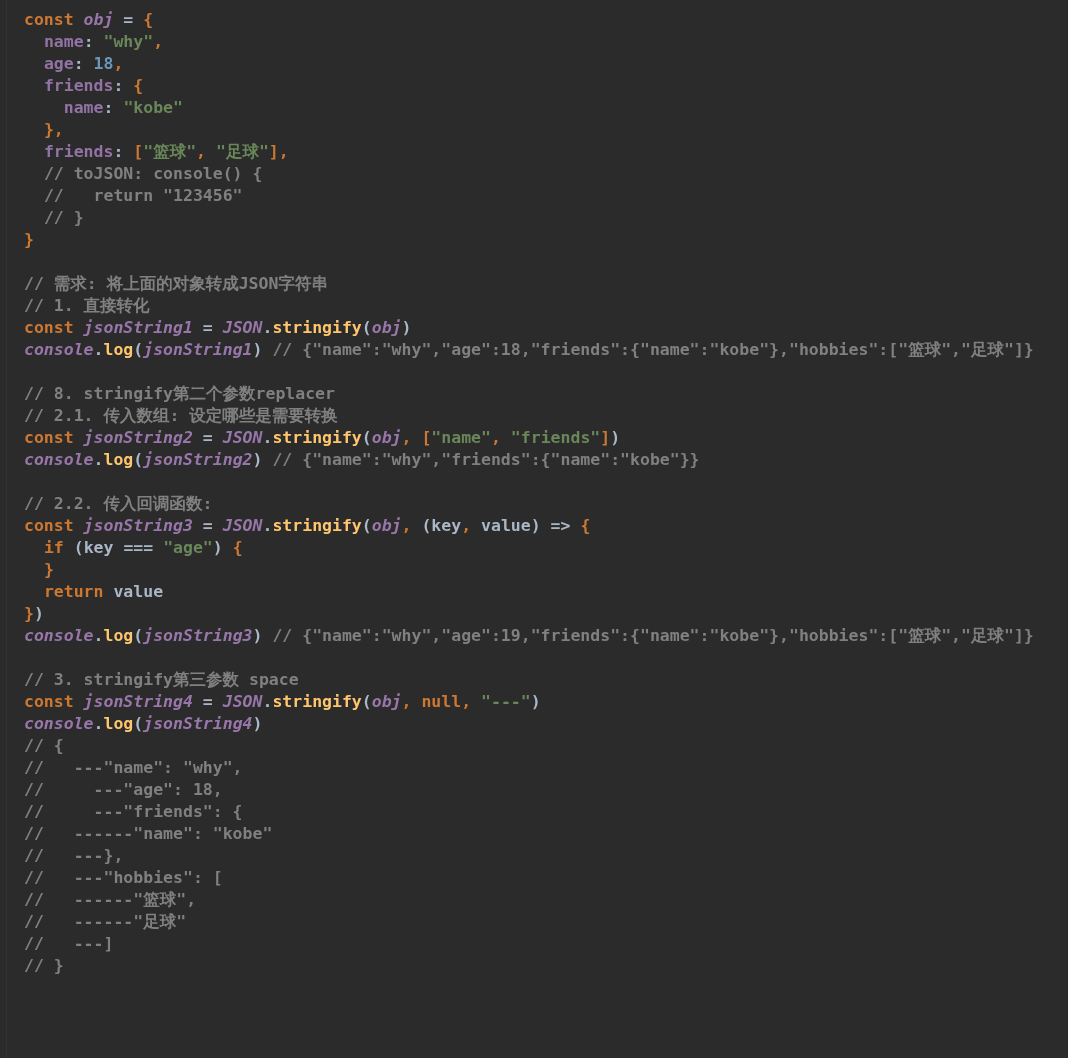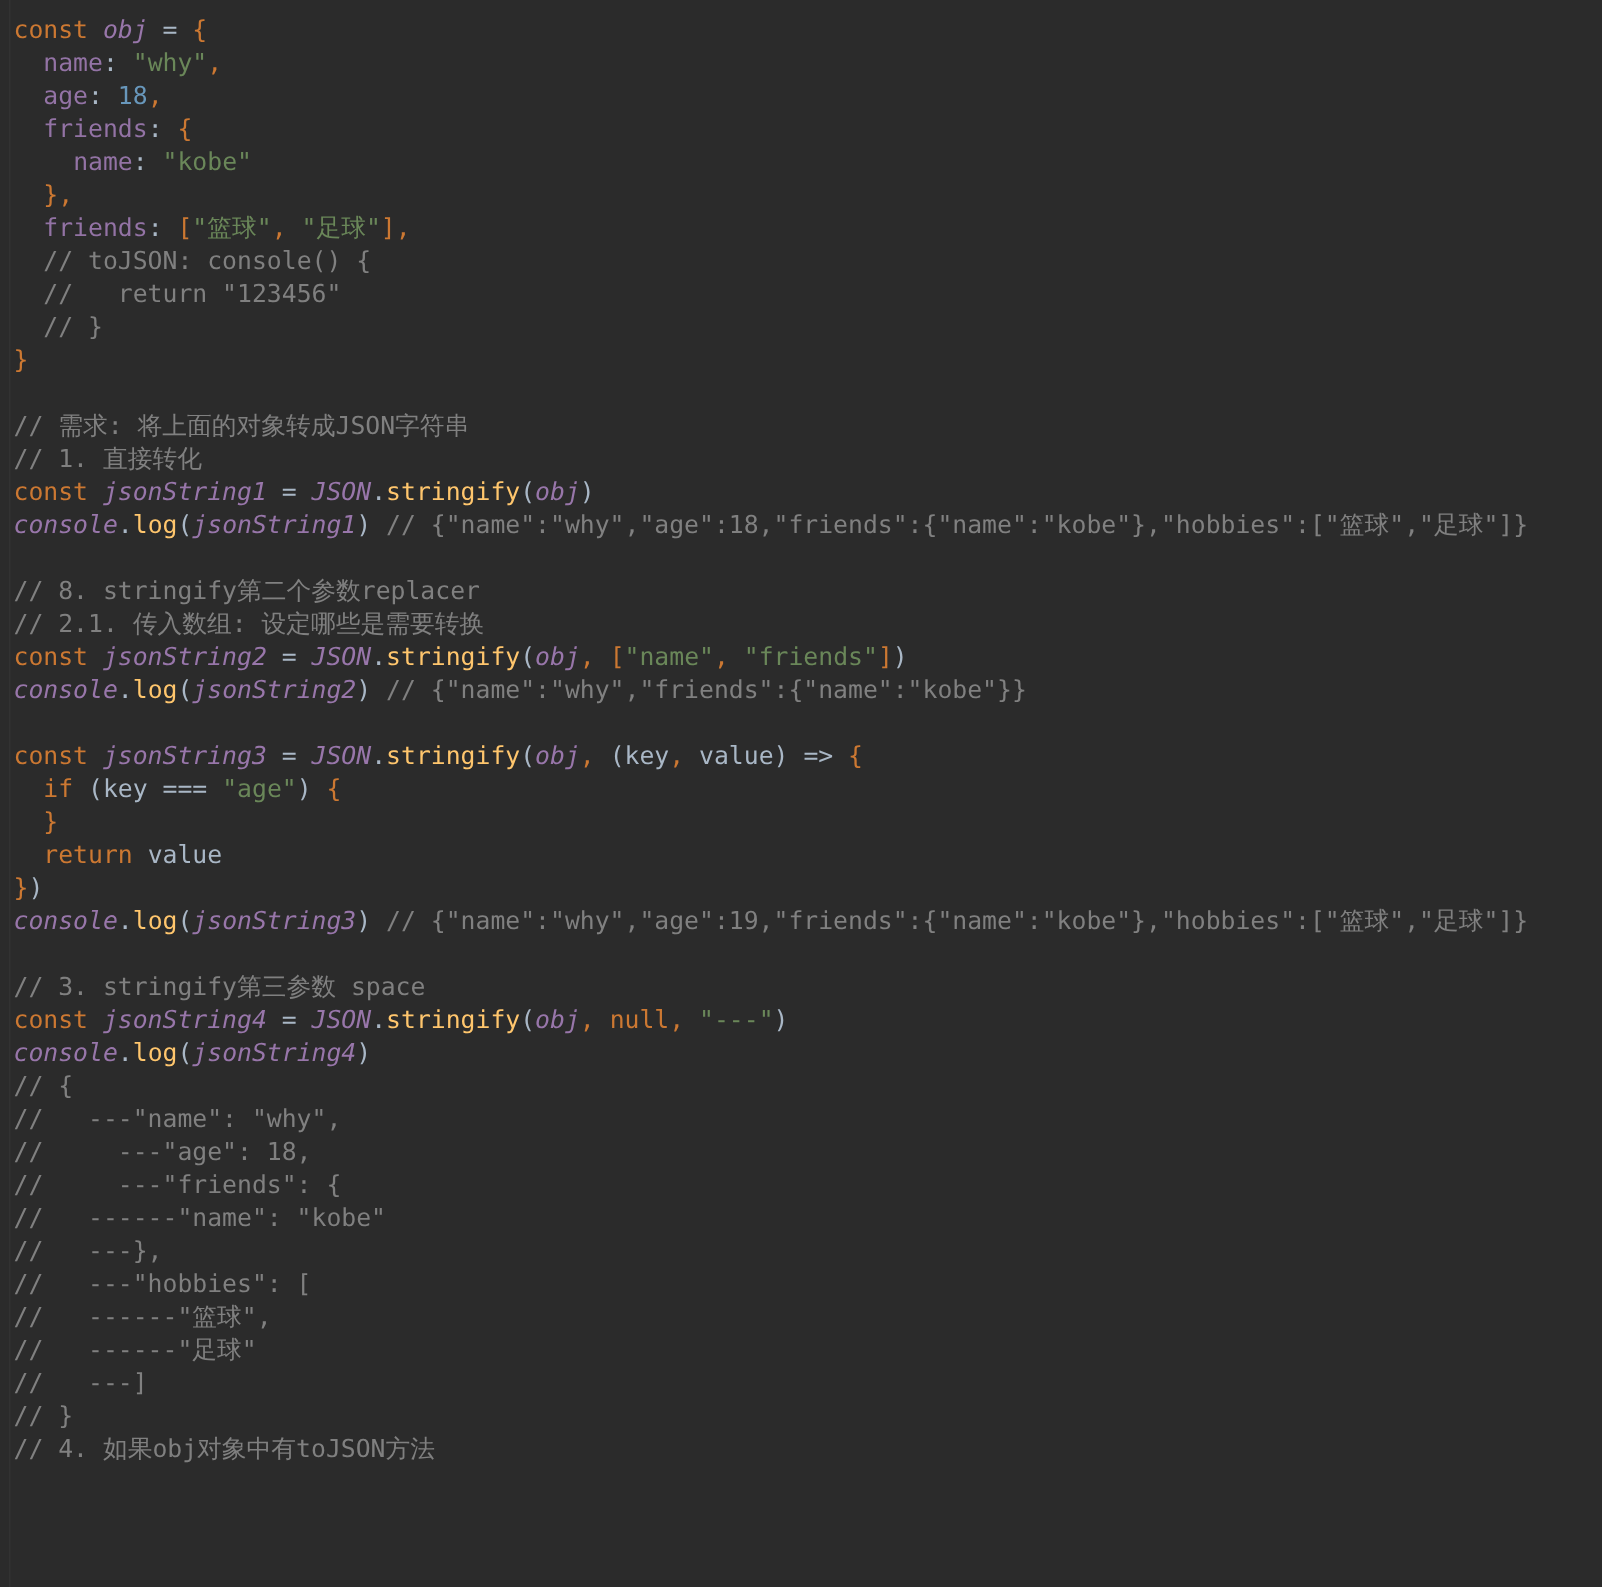--- a/index.html
+++ b/index.html
@@ -25,25 +25,26 @@
   #gutter-rule {
     position: absolute;
     left: 6px;
     top: 0;
     width: 1px;
     height: 1058px;
     background: #323232;
   }
   #code-area {
     position: absolute;
-    left: 1px;
+    left: 16px;
     top: 0;
     padding: 9px 0 0 8px;
     box-sizing: border-box;
     width: 906px;
+    font-weight: bold;
   }
   .code-line {
     height: 22px;
     line-height: 22px;
     font-size: 16.5px;
     white-space: pre;
     letter-spacing: 0px;
     color: #a9b7c6;
   }
   .code-line.blank { color: transparent; }
@@ -84,20 +85,21 @@
       <div class="code-line"><span class="t-comment">// 需求: 将上面的对象转成JSON字符串</span></div>
       <div class="code-line"><span class="t-comment">// 1. 直接转化</span></div>
       <div class="code-line"><span class="t-keyword">const</span><span class="t-plain"> </span><span class="t-ident">jsonString1</span><span class="t-plain"> </span><span class="t-op">=</span><span class="t-plain"> </span><span class="t-ident">JSON</span><span class="t-punct">.</span><span class="t-func">stringify</span><span class="t-punct">(</span><span class="t-ident">obj</span><span class="t-punct">)</span></div>
       <div class="code-line"><span class="t-ident">console</span><span class="t-punct">.</span><span class="t-func">log</span><span class="t-punct">(</span><span class="t-ident">jsonString1</span><span class="t-punct">)</span><span class="t-plain"> </span><span class="t-comment">// {"name":"why","age":18,"friends":{"name":"kobe"},"hobbies":["篮球","足球"]}</span></div>
       <div class="code-line blank">&nbsp;</div>
       <div class="code-line"><span class="t-comment">// 8. stringify第二个参数replacer</span></div>
       <div class="code-line"><span class="t-comment">// 2.1. 传入数组: 设定哪些是需要转换</span></div>
       <div class="code-line"><span class="t-keyword">const</span><span class="t-plain"> </span><span class="t-ident">jsonString2</span><span class="t-plain"> </span><span class="t-op">=</span><span class="t-plain"> </span><span class="t-ident">JSON</span><span class="t-punct">.</span><span class="t-func">stringify</span><span class="t-punct">(</span><span class="t-ident">obj</span><span class="t-comma">,</span><span class="t-plain"> </span><span class="t-brace">[</span><span class="t-string">"name"</span><span class="t-comma">,</span><span class="t-plain"> </span><span class="t-string">"friends"</span><span class="t-brace">]</span><span class="t-punct">)</span></div>
       <div class="code-line"><span class="t-ident">console</span><span class="t-punct">.</span><span class="t-func">log</span><span class="t-punct">(</span><span class="t-ident">jsonString2</span><span class="t-punct">)</span><span class="t-plain"> </span><span class="t-comment">// {"name":"why","friends":{"name":"kobe"}}</span></div>
       <div class="code-line blank">&nbsp;</div>
+      <div class="code-line"><span class="t-comment">// 2.2. 传入回调函数:</span></div>
       <div class="code-line"><span class="t-keyword">const</span><span class="t-plain"> </span><span class="t-ident">jsonString3</span><span class="t-plain"> </span><span class="t-op">=</span><span class="t-plain"> </span><span class="t-ident">JSON</span><span class="t-punct">.</span><span class="t-func">stringify</span><span class="t-punct">(</span><span class="t-ident">obj</span><span class="t-comma">,</span><span class="t-plain"> (</span><span class="t-param">key</span><span class="t-comma">,</span><span class="t-plain"> </span><span class="t-param">value</span><span class="t-plain">) </span><span class="t-op">=&gt;</span><span class="t-plain"> </span><span class="t-brace">{</span></div>
       <div class="code-line"><span class="t-plain">  </span><span class="t-keyword">if</span><span class="t-plain"> (</span><span class="t-param">key</span><span class="t-plain"> </span><span class="t-op">===</span><span class="t-plain"> </span><span class="t-string">"age"</span><span class="t-plain">) </span><span class="t-brace">{</span></div>
       <div class="code-line"><span class="t-plain">  </span><span class="t-brace">}</span></div>
       <div class="code-line"><span class="t-plain">  </span><span class="t-keyword">return</span><span class="t-plain"> </span><span class="t-param">value</span></div>
       <div class="code-line"><span class="t-brace">}</span><span class="t-punct">)</span></div>
       <div class="code-line"><span class="t-ident">console</span><span class="t-punct">.</span><span class="t-func">log</span><span class="t-punct">(</span><span class="t-ident">jsonString3</span><span class="t-punct">)</span><span class="t-plain"> </span><span class="t-comment">// {"name":"why","age":19,"friends":{"name":"kobe"},"hobbies":["篮球","足球"]}</span></div>
       <div class="code-line blank">&nbsp;</div>
       <div class="code-line"><span class="t-comment">// 3. stringify第三参数 space</span></div>
       <div class="code-line"><span class="t-keyword">const</span><span class="t-plain"> </span><span class="t-ident">jsonString4</span><span class="t-plain"> </span><span class="t-op">=</span><span class="t-plain"> </span><span class="t-ident">JSON</span><span class="t-punct">.</span><span class="t-func">stringify</span><span class="t-punct">(</span><span class="t-ident">obj</span><span class="t-comma">,</span><span class="t-plain"> </span><span class="t-keyword">null</span><span class="t-comma">,</span><span class="t-plain"> </span><span class="t-string">"---"</span><span class="t-punct">)</span></div>
       <div class="code-line"><span class="t-ident">console</span><span class="t-punct">.</span><span class="t-func">log</span><span class="t-punct">(</span><span class="t-ident">jsonString4</span><span class="t-punct">)</span></div>
@@ -105,17 +107,16 @@
       <div class="code-line"><span class="t-comment">//   ---"name": "why",</span></div>
       <div class="code-line"><span class="t-comment">//     ---"age": 18,</span></div>
       <div class="code-line"><span class="t-comment">//     ---"friends": {</span></div>
       <div class="code-line"><span class="t-comment">//   ------"name": "kobe"</span></div>
       <div class="code-line"><span class="t-comment">//   ---},</span></div>
       <div class="code-line"><span class="t-comment">//   ---"hobbies": [</span></div>
       <div class="code-line"><span class="t-comment">//   ------"篮球",</span></div>
       <div class="code-line"><span class="t-comment">//   ------"足球"</span></div>
       <div class="code-line"><span class="t-comment">//   ---]</span></div>
       <div class="code-line"><span class="t-comment">// }</span></div>
-      <div class="code-line"><span class="t-comment">// 4. 如果obj对象中有toJSON方法</span></div>
       <div class="code-line blank">&nbsp;</div>
     </div>
 
 </div>
 
 </body></html>

